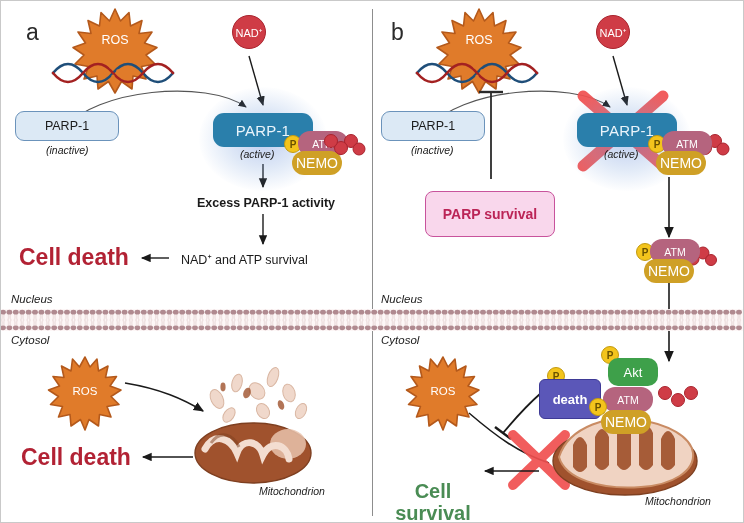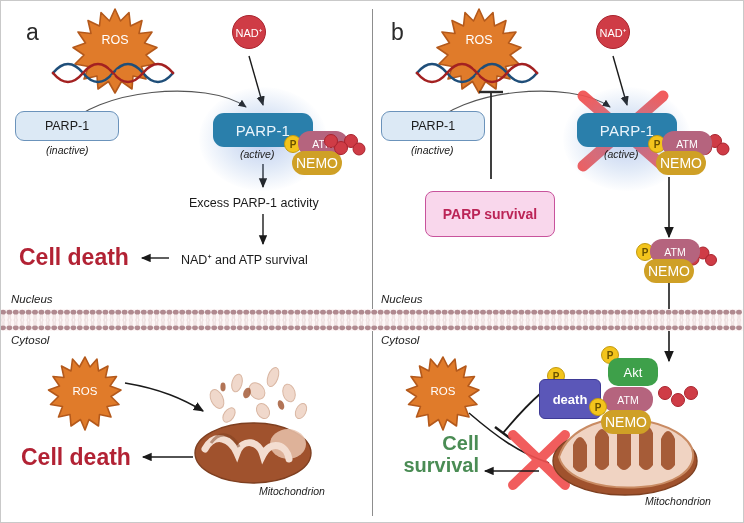--- a/index.html
+++ b/index.html
@@ -37,21 +37,21 @@
      border:1.2px solid #c39a10;color:#6a5200;font-size:10px;font-weight:bold;}
   .nad{width:34px;height:34px;border-radius:50%;background:#cf3c46;
      border:1.6px solid #a8242e;color:#fff;font-size:11px;}
   .inhibitor-box{width:130px;height:46px;border-radius:8px;background:#f9d7ec;
      border:1.6px solid #c8539c;color:#bb2456;font-size:14px;font-weight:bold;}
 
   .flowtext{position:absolute;font-size:12.5px;color:#1b1b1b;white-space:nowrap;}
   .outcome-death{position:absolute;font-size:23px;font-weight:bold;color:#b22234;
      white-space:nowrap;}
   .outcome-survival{position:absolute;font-size:20px;font-weight:bold;
-     color:#4a8c54;line-height:1.08;text-align:right;}
+     color:#4a8c54;line-height:1.08;text-align:center;margin-top:48px;}
   .compartment{position:absolute;font-style:italic;font-size:11.5px;color:#1b1b1b;}
   .organelle-label{position:absolute;font-style:italic;font-size:10.5px;color:#1b1b1b;}
   svg{position:absolute;left:0;top:0;overflow:visible;}
   .member{position:absolute;}
 </style>
 </head>
 <body>
 
 <div id="figure">
 
@@ -138,21 +138,21 @@
     <div class="node nemo" style="left:291px;top:150px;">NEMO</div>
     <svg width="372" height="523">
       <g fill="#cf3c46" stroke="#a8242e" stroke-width="1">
         <circle cx="350" cy="140" r="6.5"></circle>
           <circle cx="340" cy="147" r="6.5"></circle>
         <circle cx="330" cy="140" r="6.5"></circle>
           <circle cx="358" cy="148" r="6"></circle>
       </g>
     </svg>
 
-    <div class="flowtext" style="left:188px;top:195px;">Excess PARP-1 activity</div>
+    <div class="flowtext" style="left:196px;top:195px;font-weight:bold;">Excess PARP-1 activity</div>
     <div class="flowtext" style="left:180px;top:250px;">NAD⁺ and ATP survival</div>
     <div class="outcome-death" style="left:18px;top:243px;">Cell death</div>
 
     <div class="compartment" style="left:10px;top:292px;">Nucleus</div>
     <div class="compartment" style="left:10px;top:333px;">Cytosol</div>
 
     <div class="node" style="left:62px;top:381px;width:44px;height:18px;color:#ffffff;font-size:11.5px;">ROS</div>
     <div class="outcome-death" style="left:20px;top:443px;">Cell death</div>
     <div class="organelle-label" style="left:258px;top:484px;">Mitochondrion</div>
   </div>

